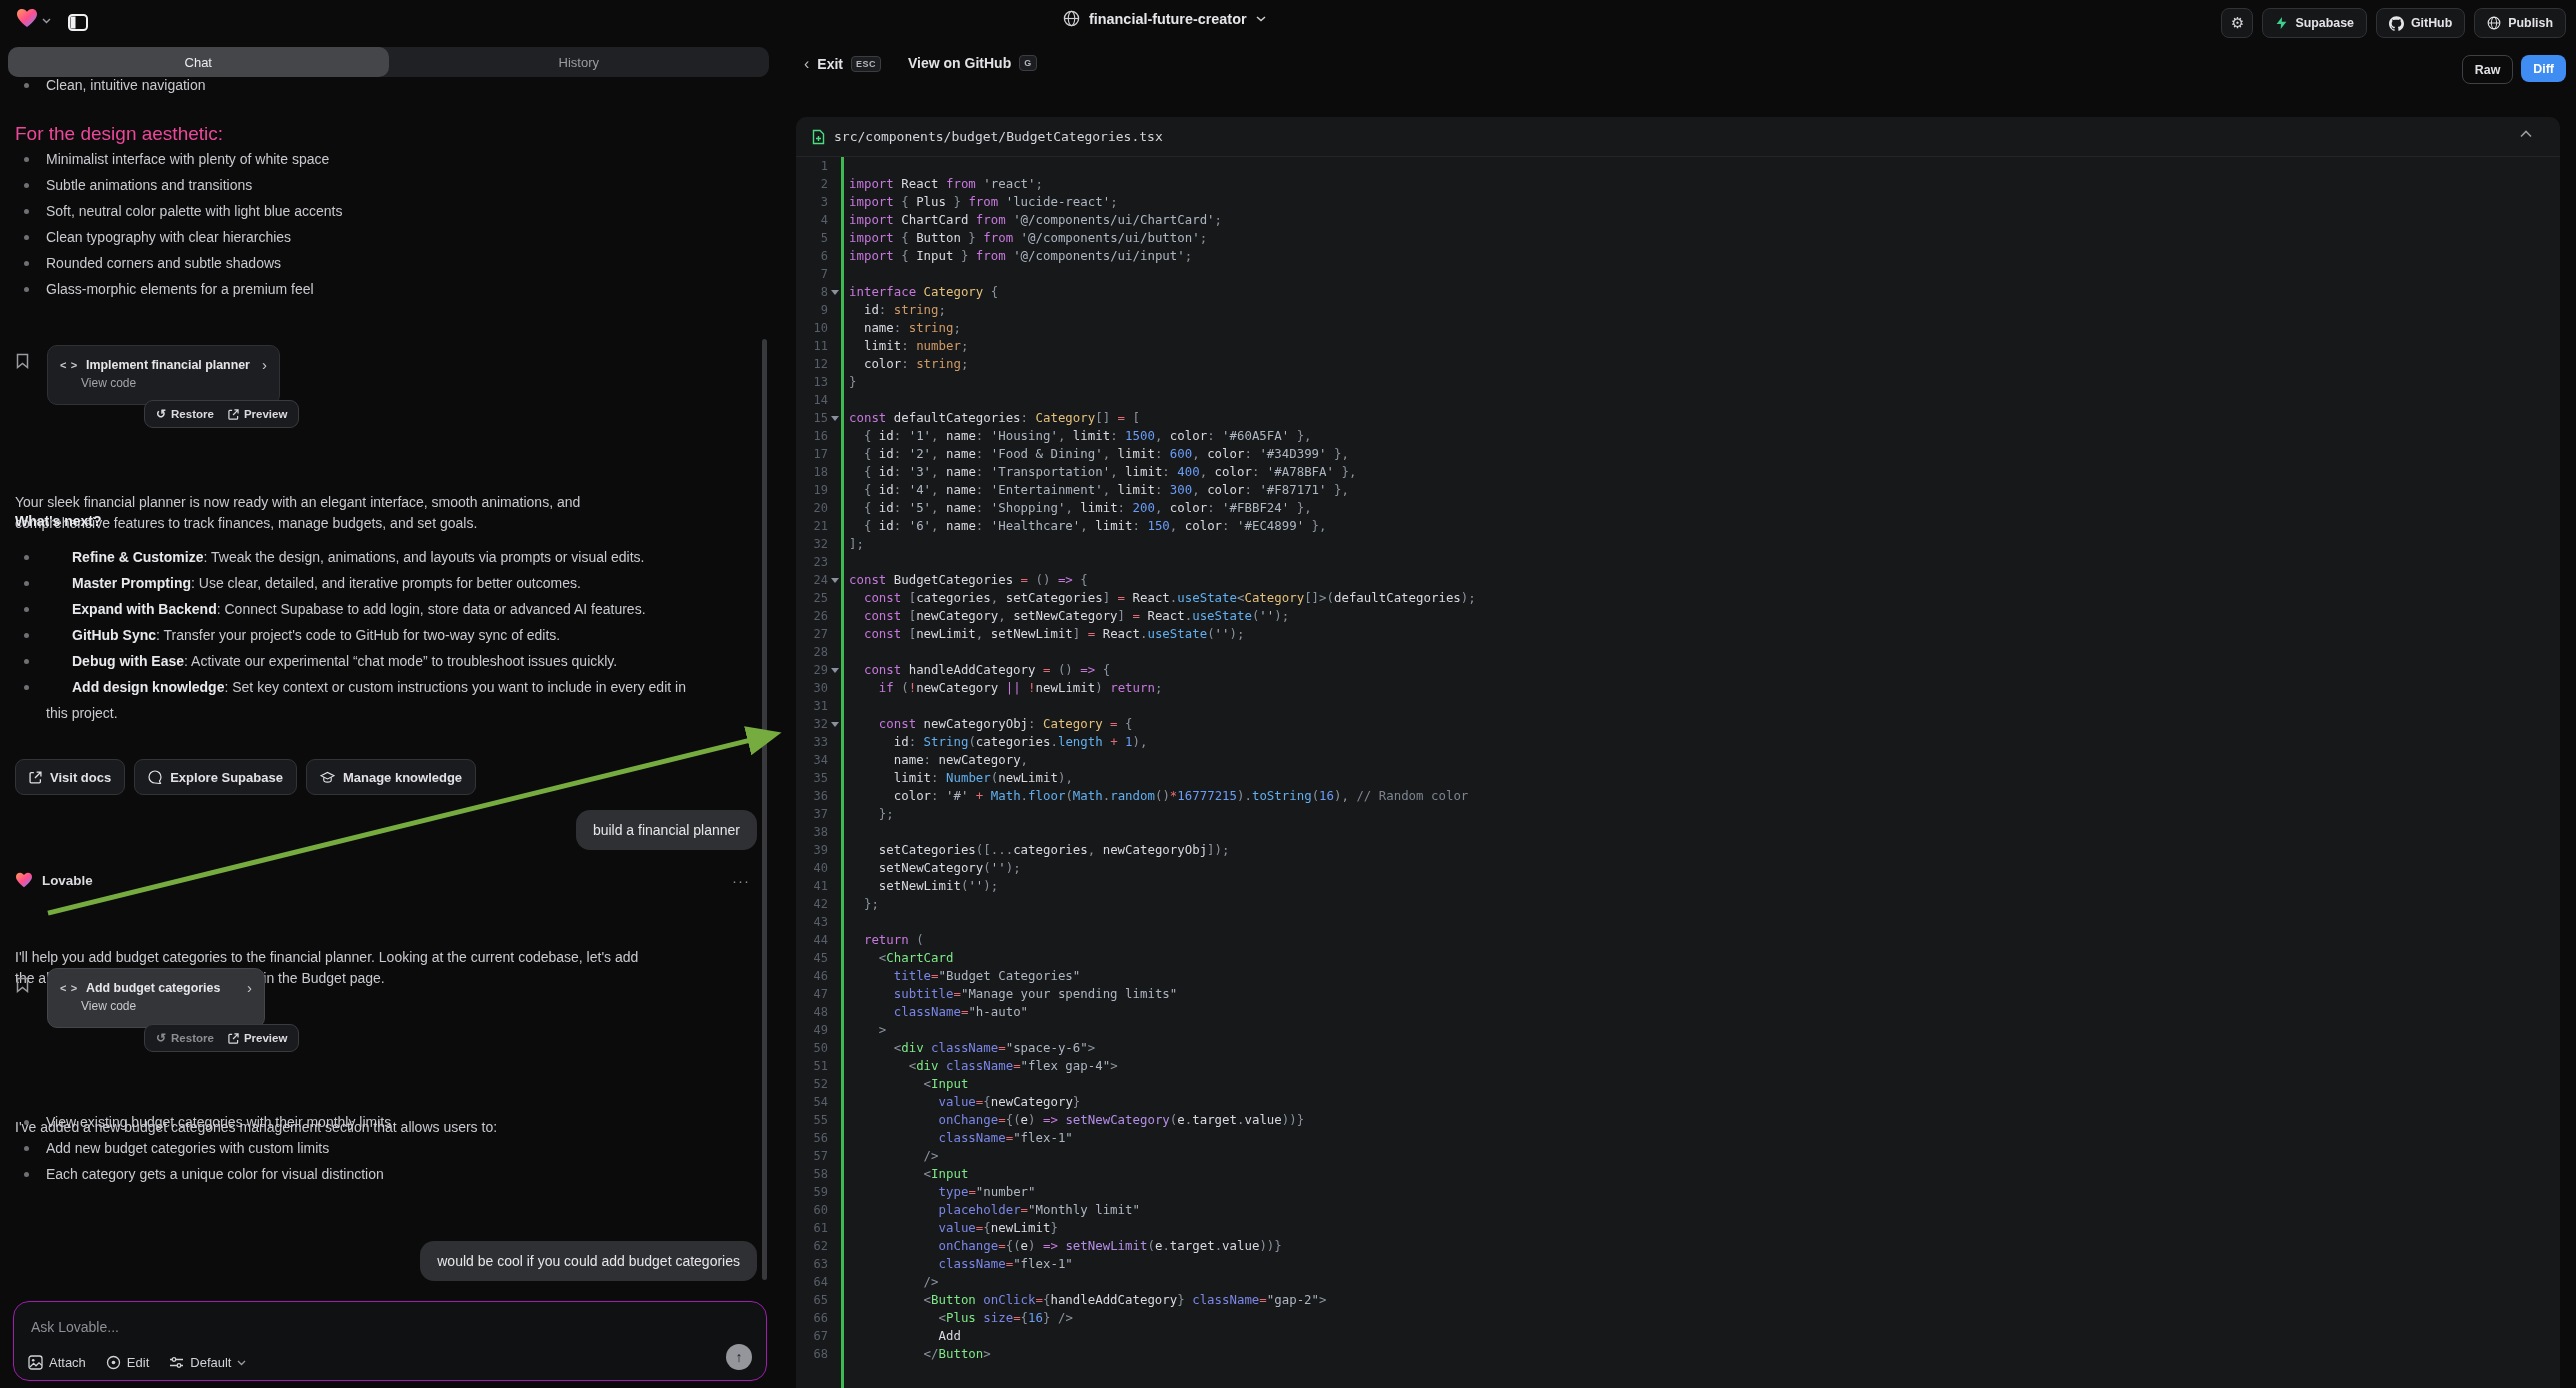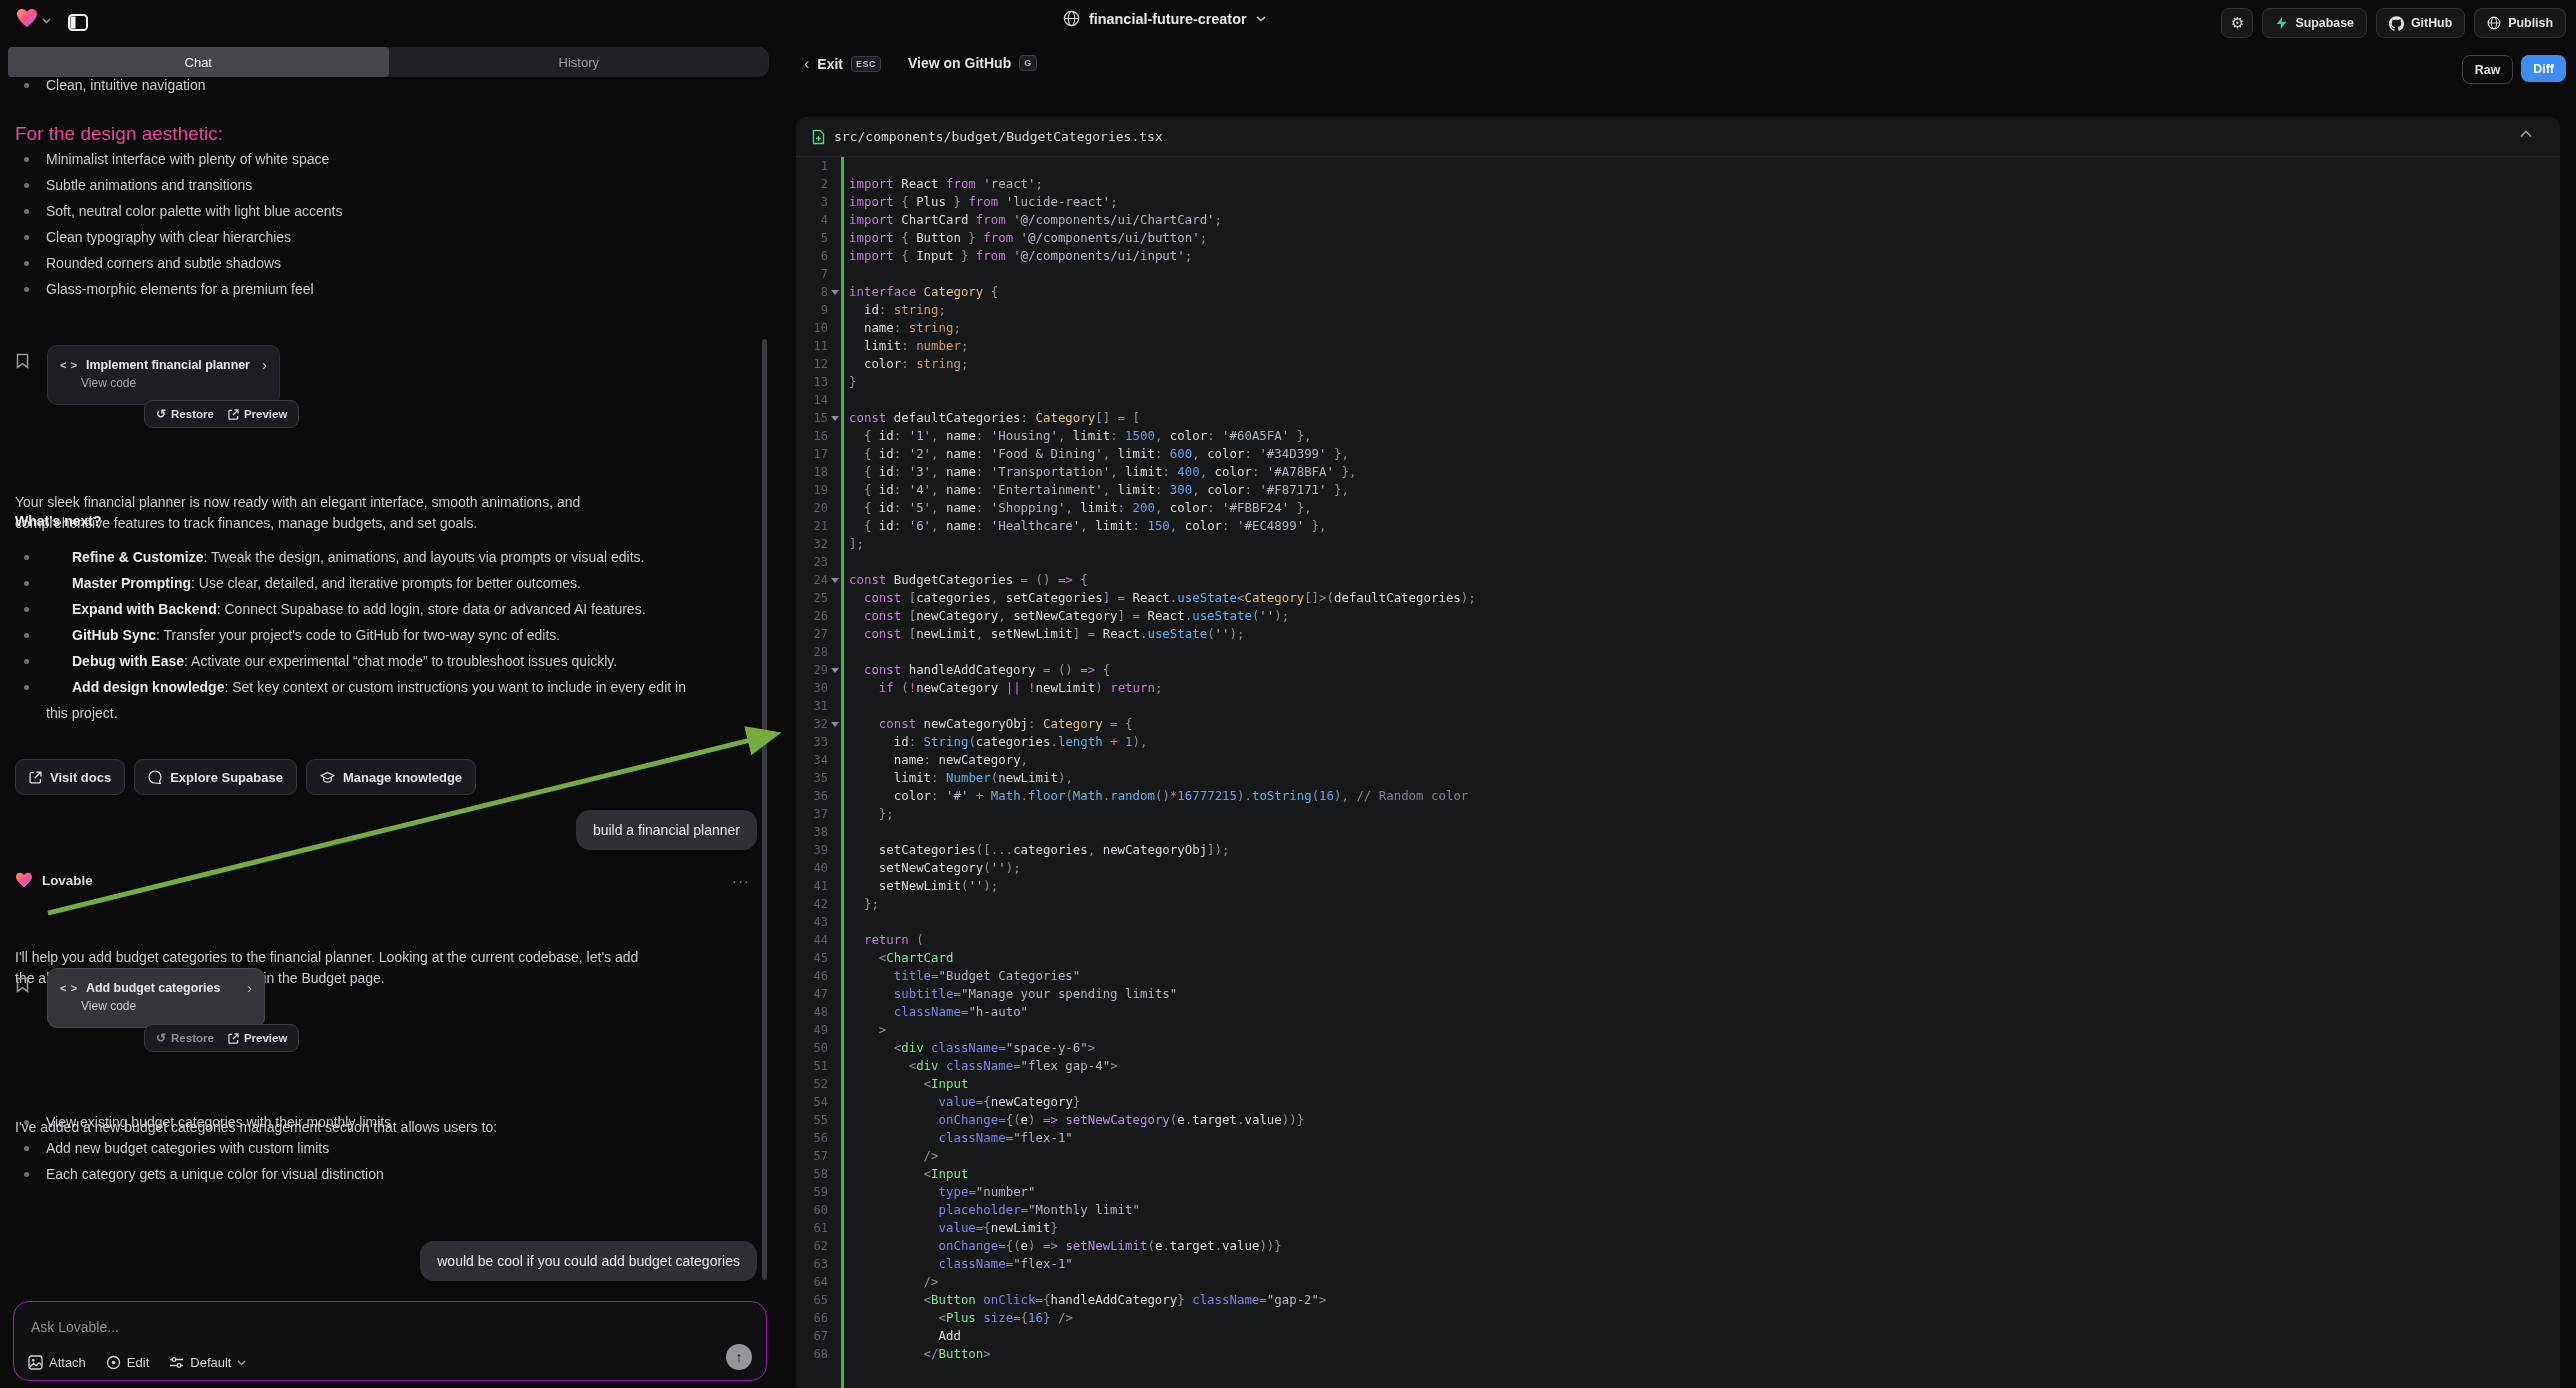--- a/index.html
+++ b/index.html
@@ -18,21 +18,21 @@
   .proj-name{font-size:14.4px;color:#e6e6e9;font-weight:700;}
   .tb-right{position:absolute;right:10px;top:8px;display:flex;align-items:center;gap:9px;}
   .tb-btn{height:28px;border:1px solid #313236;background:#161719;border-radius:8px;
           display:flex;align-items:center;gap:7px;padding:0 12px;font-size:12.4px;color:#e4e4e8;font-weight:600;}
   .tb-icon-btn{width:30px;height:28px;border:1px solid #313236;background:#161719;border-radius:8px;
           display:flex;align-items:center;justify-content:center;font-size:15px;color:#d8d8dc;}
 
   
   .chat{position:absolute;left:0;top:0;width:777px;height:1388px;}
   .tabbar{position:absolute;left:8px;top:47px;width:761px;height:30px;background:#202124;border-radius:10px;display:flex;}
-  .tab{flex:1;display:flex;align-items:center;justify-content:center;font-size:13px;color:#9b9ca1;border-radius:4px;}
+  .tab{flex:1;display:flex;align-items:center;justify-content:center;font-size:13px;color:#9b9ca1;border-radius:10px;}
   .tab.active{background:#454649;color:#ececef;}
   ul.blist{list-style:none;margin:0;padding:0;}
   ul.blist li{position:relative;padding-left:31px;line-height:26px;font-size:14px;color:#c9cacf;}
   ul.blist li::before{content:"";position:absolute;left:9px;top:11px;width:5px;height:5px;border-radius:50%;background:#6f7075;}
   .h-text{font-size:19px;color:#ec4899;}
   .b-head{font-size:14px;font-weight:700;color:#e8e9ec;}
   .para{font-size:14px;line-height:21px;color:#c9cacf;white-space:pre-line;margin-top:44px;}
   ul.blist li b{color:#e8e9ec;font-weight:700;padding-left:26px;}
   ul.blist li .wrap2{white-space:pre-line;}
 

